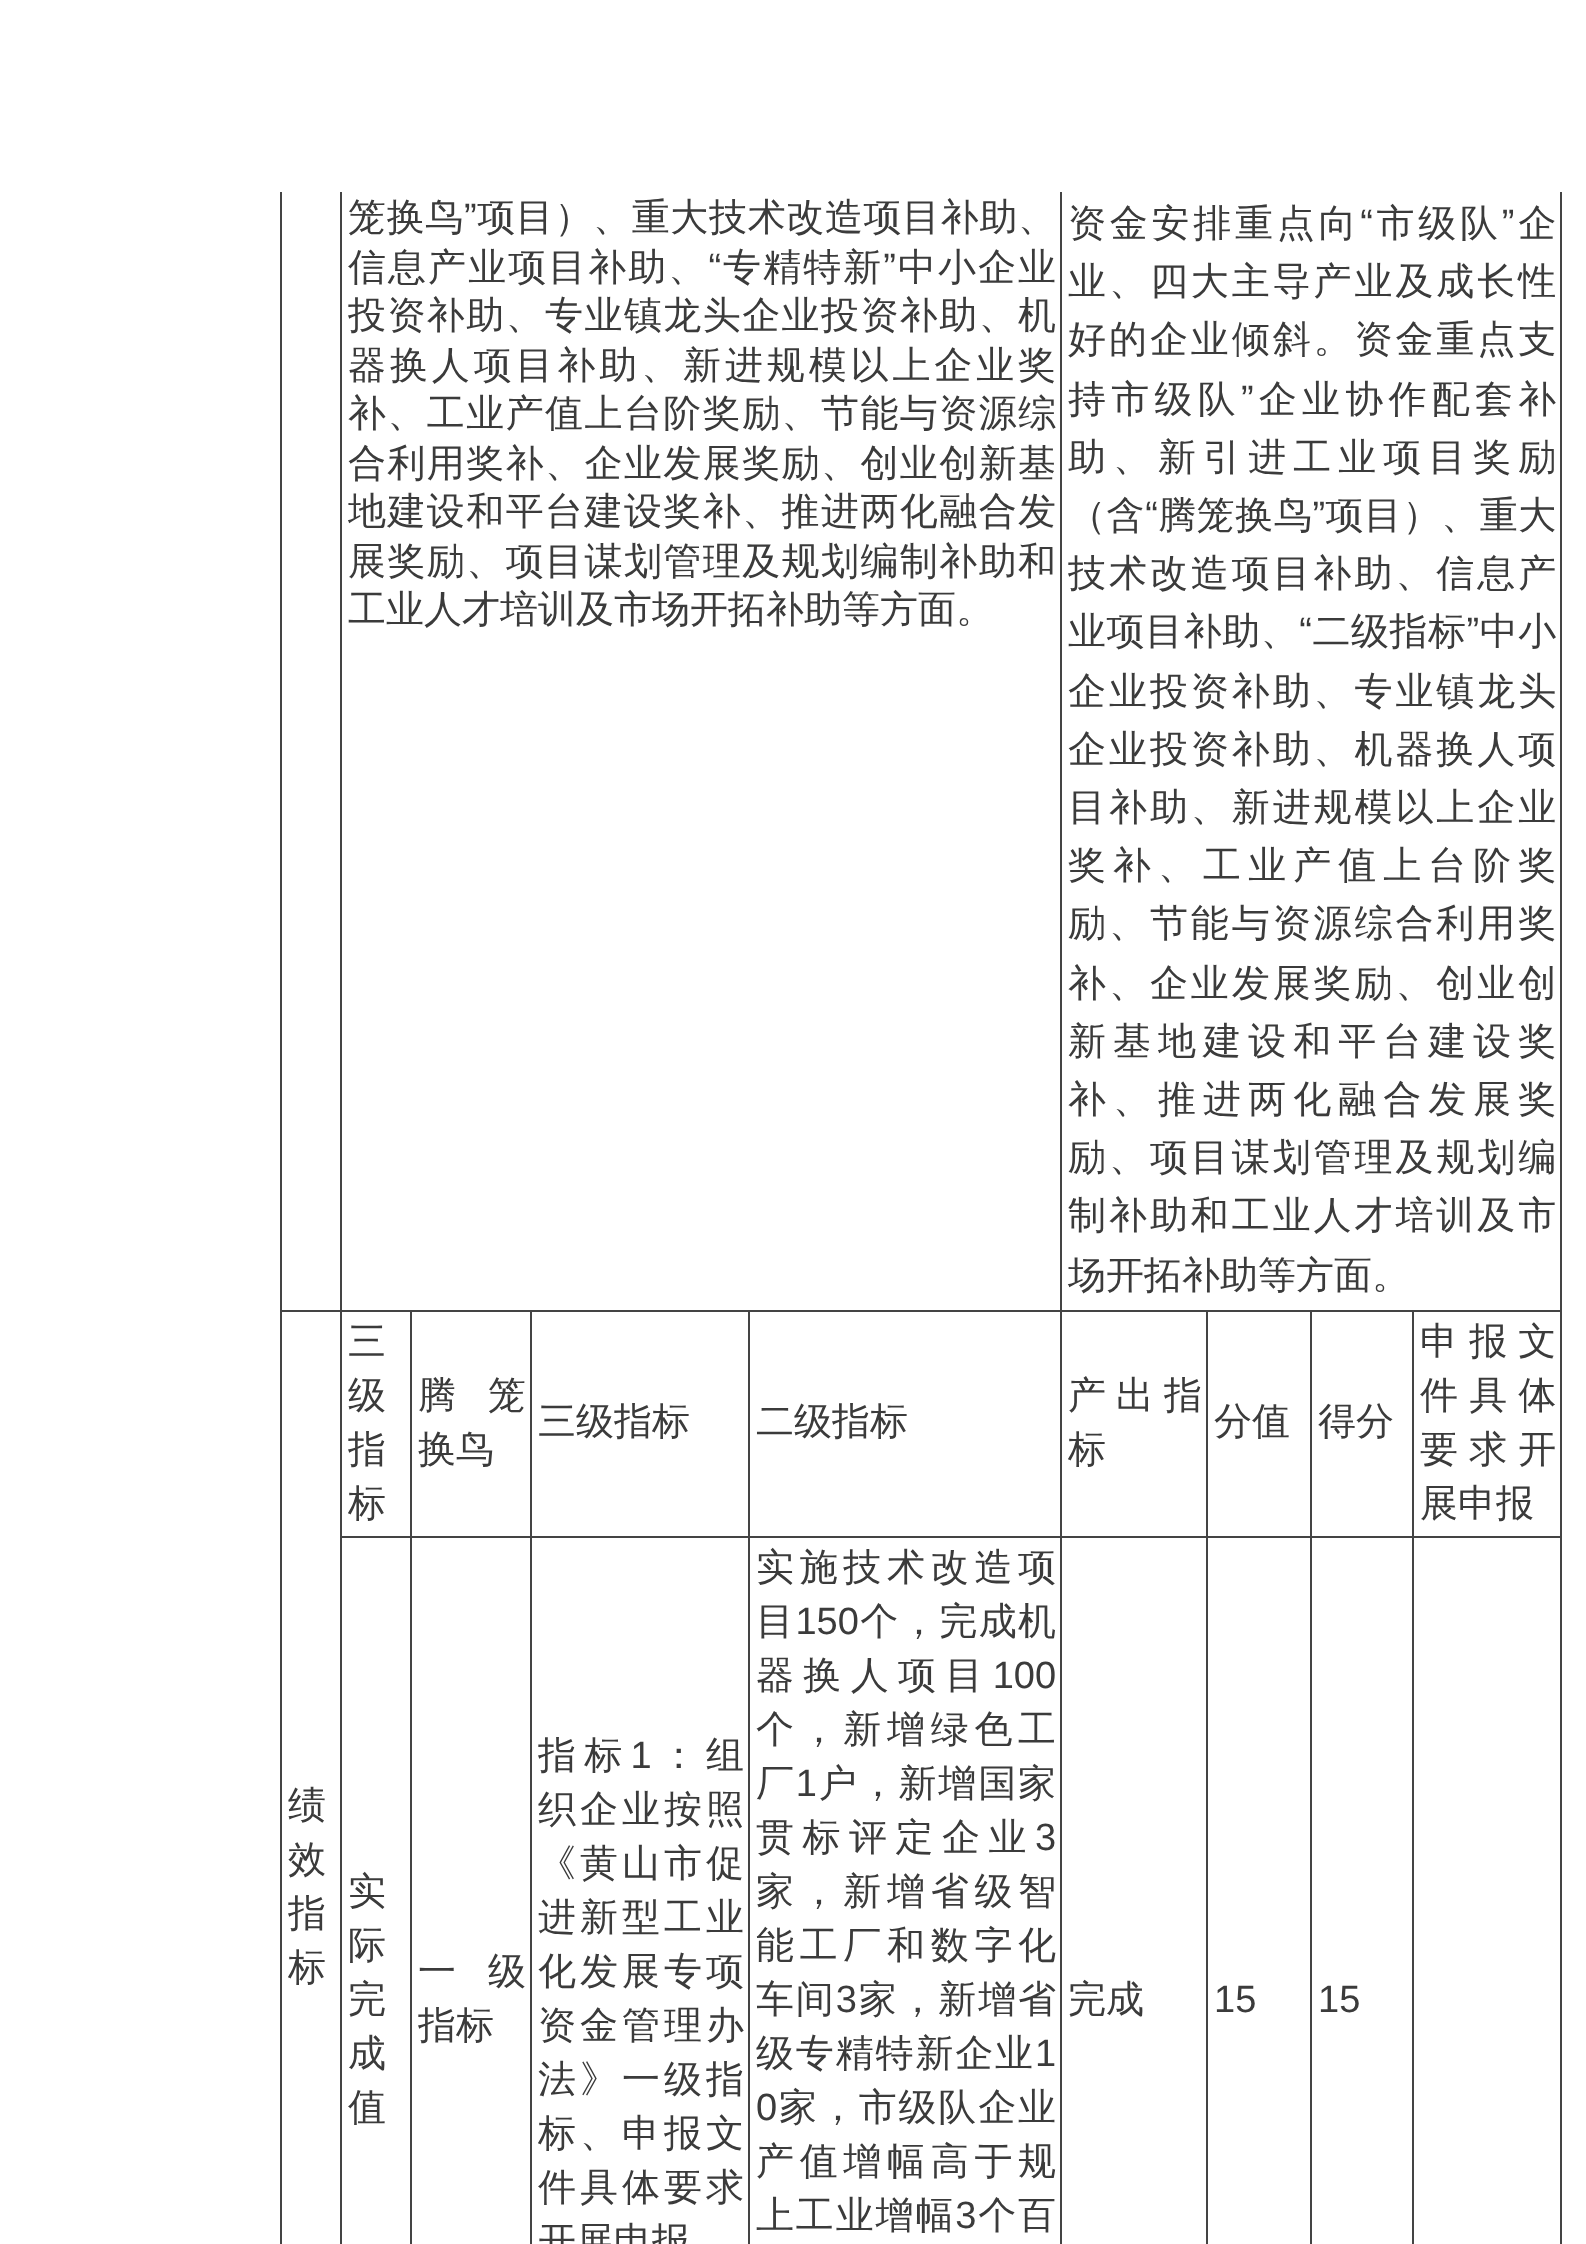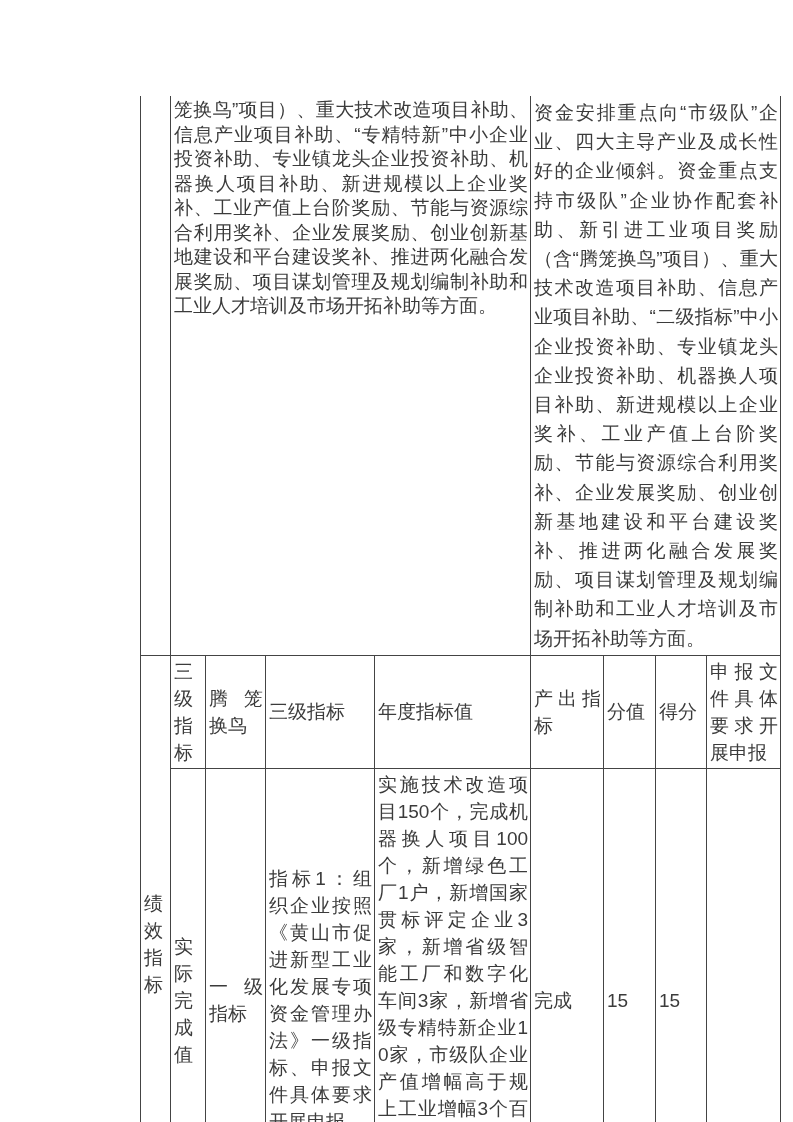--- a/index.html
+++ b/index.html
@@ -77,21 +77,21 @@
       <td colspan="4" class="cont-right">资金安排重点向“市级队”企业、四大主导产业及成长性好的企业倾斜。资金重点支持市级队”企业协作配套补助、新引进工业项目奖励（含“腾笼换鸟”项目）、重大技术改造项目补助、信息产业项目补助、“二级指标”中小企业投资补助、专业镇龙头企业投资补助、机器换人项目补助、新进规模以上企业奖补、工业产值上台阶奖励、节能与资源综合利用奖补、企业发展奖励、创业创新基地建设和平台建设奖补、推进两化融合发展奖励、项目谋划管理及规划编制补助和工业人才培训及市场开拓补助等方面。</td>
     </tr>
 
     <tr class="row-head">
       <td rowspan="2">
         <div class="vtext">绩效指标</div>
       </td>
       <td>三级指标</td>
       <td>腾笼换鸟</td>
       <td>三级指标</td>
-      <td>年度指标值</td>
+      <td>二级指标</td>
       <td>产出指标</td>
       <td>分值</td>
       <td>得分</td>
       <td>申报文件具体要求开展申报</td>
     </tr>
 
     <tr class="row-body">
       <td>实际完成值</td>
       <td>一级指标</td>
       <td>指标1：组织企业按照《黄山市促进新型工业化发展专项资金管理办法》一级指标、申报文件具体要求开展申报</td>

